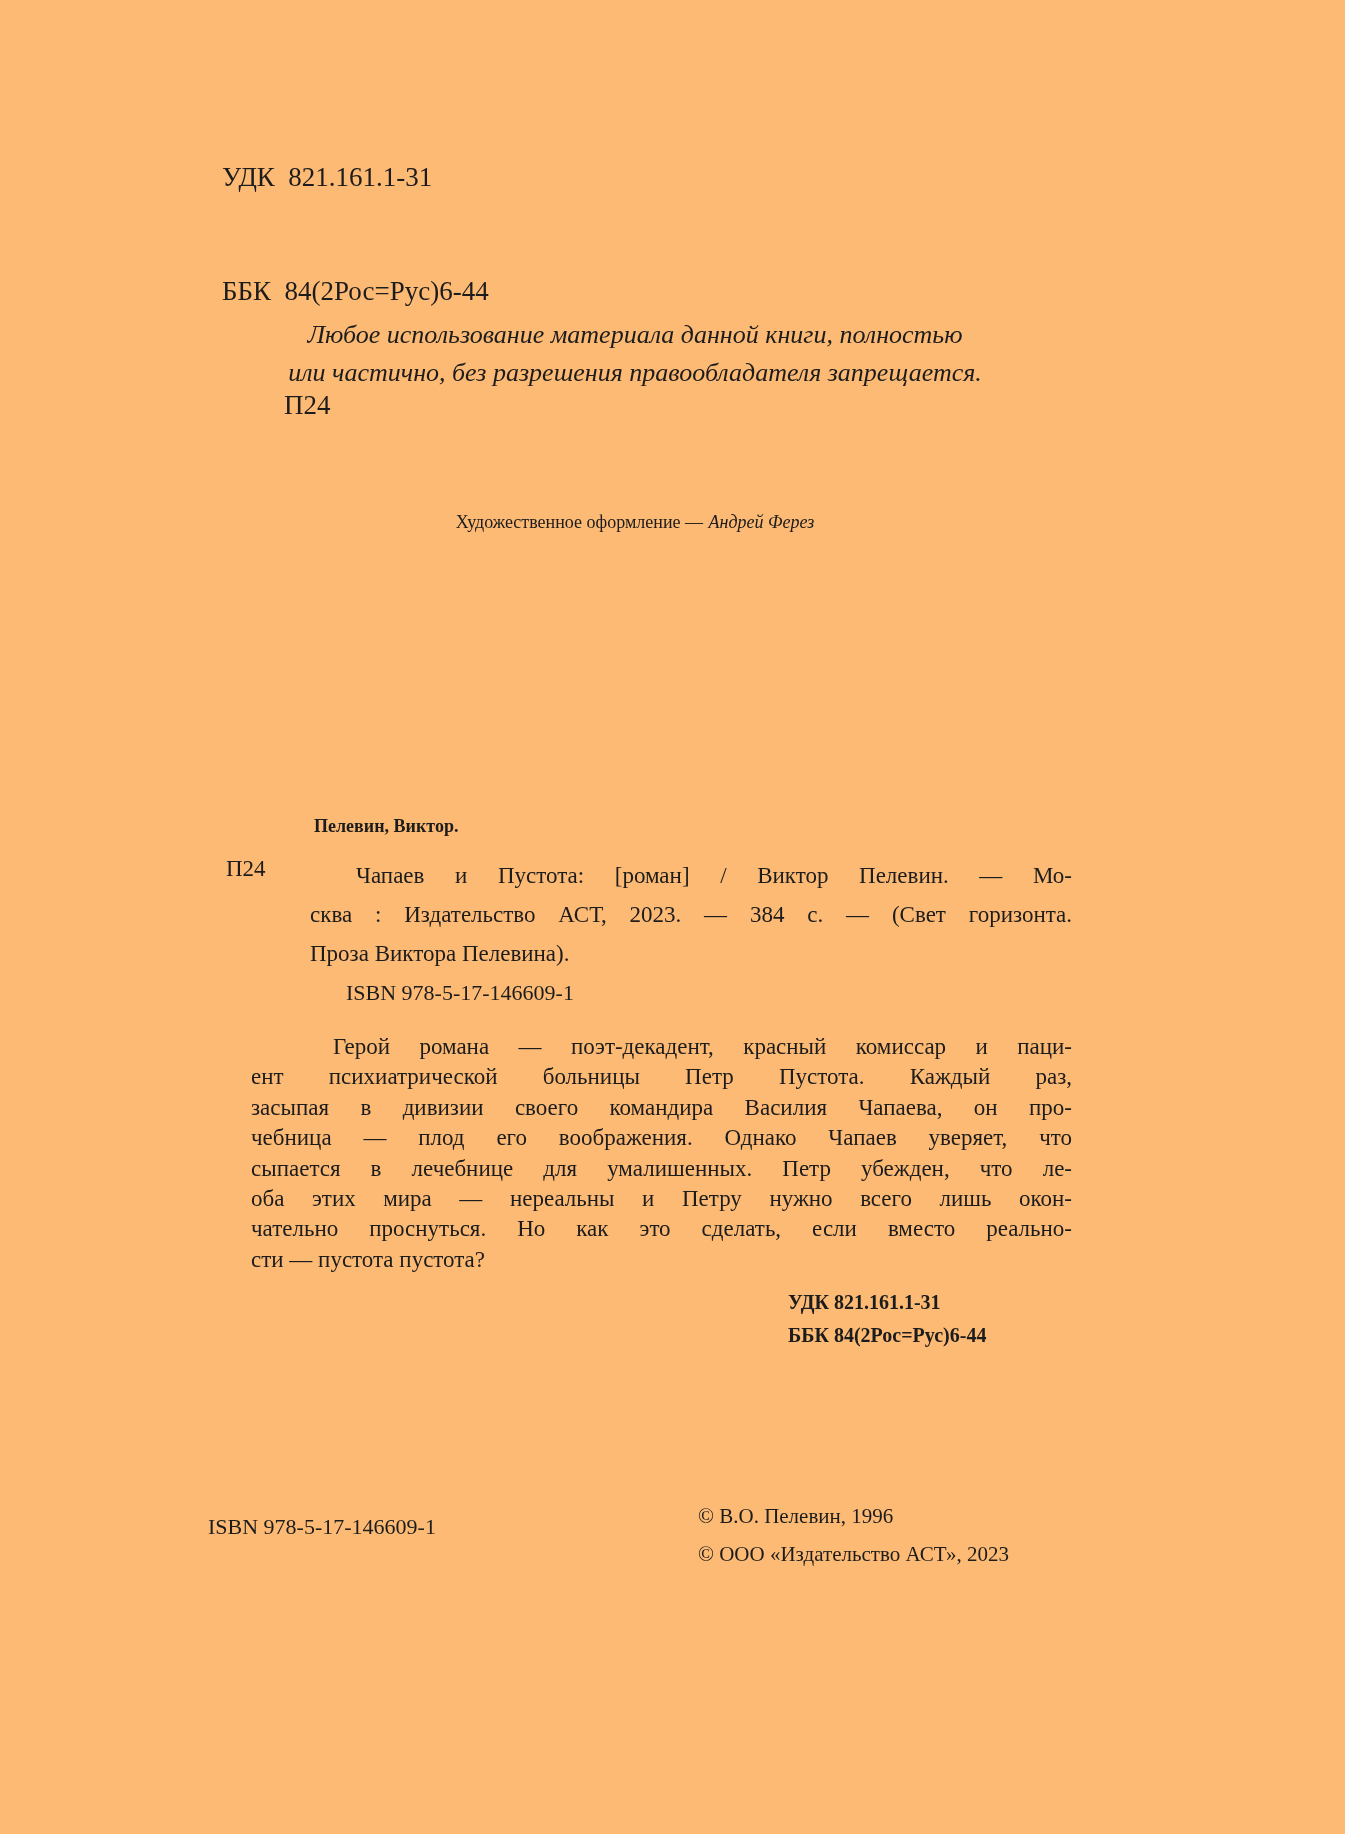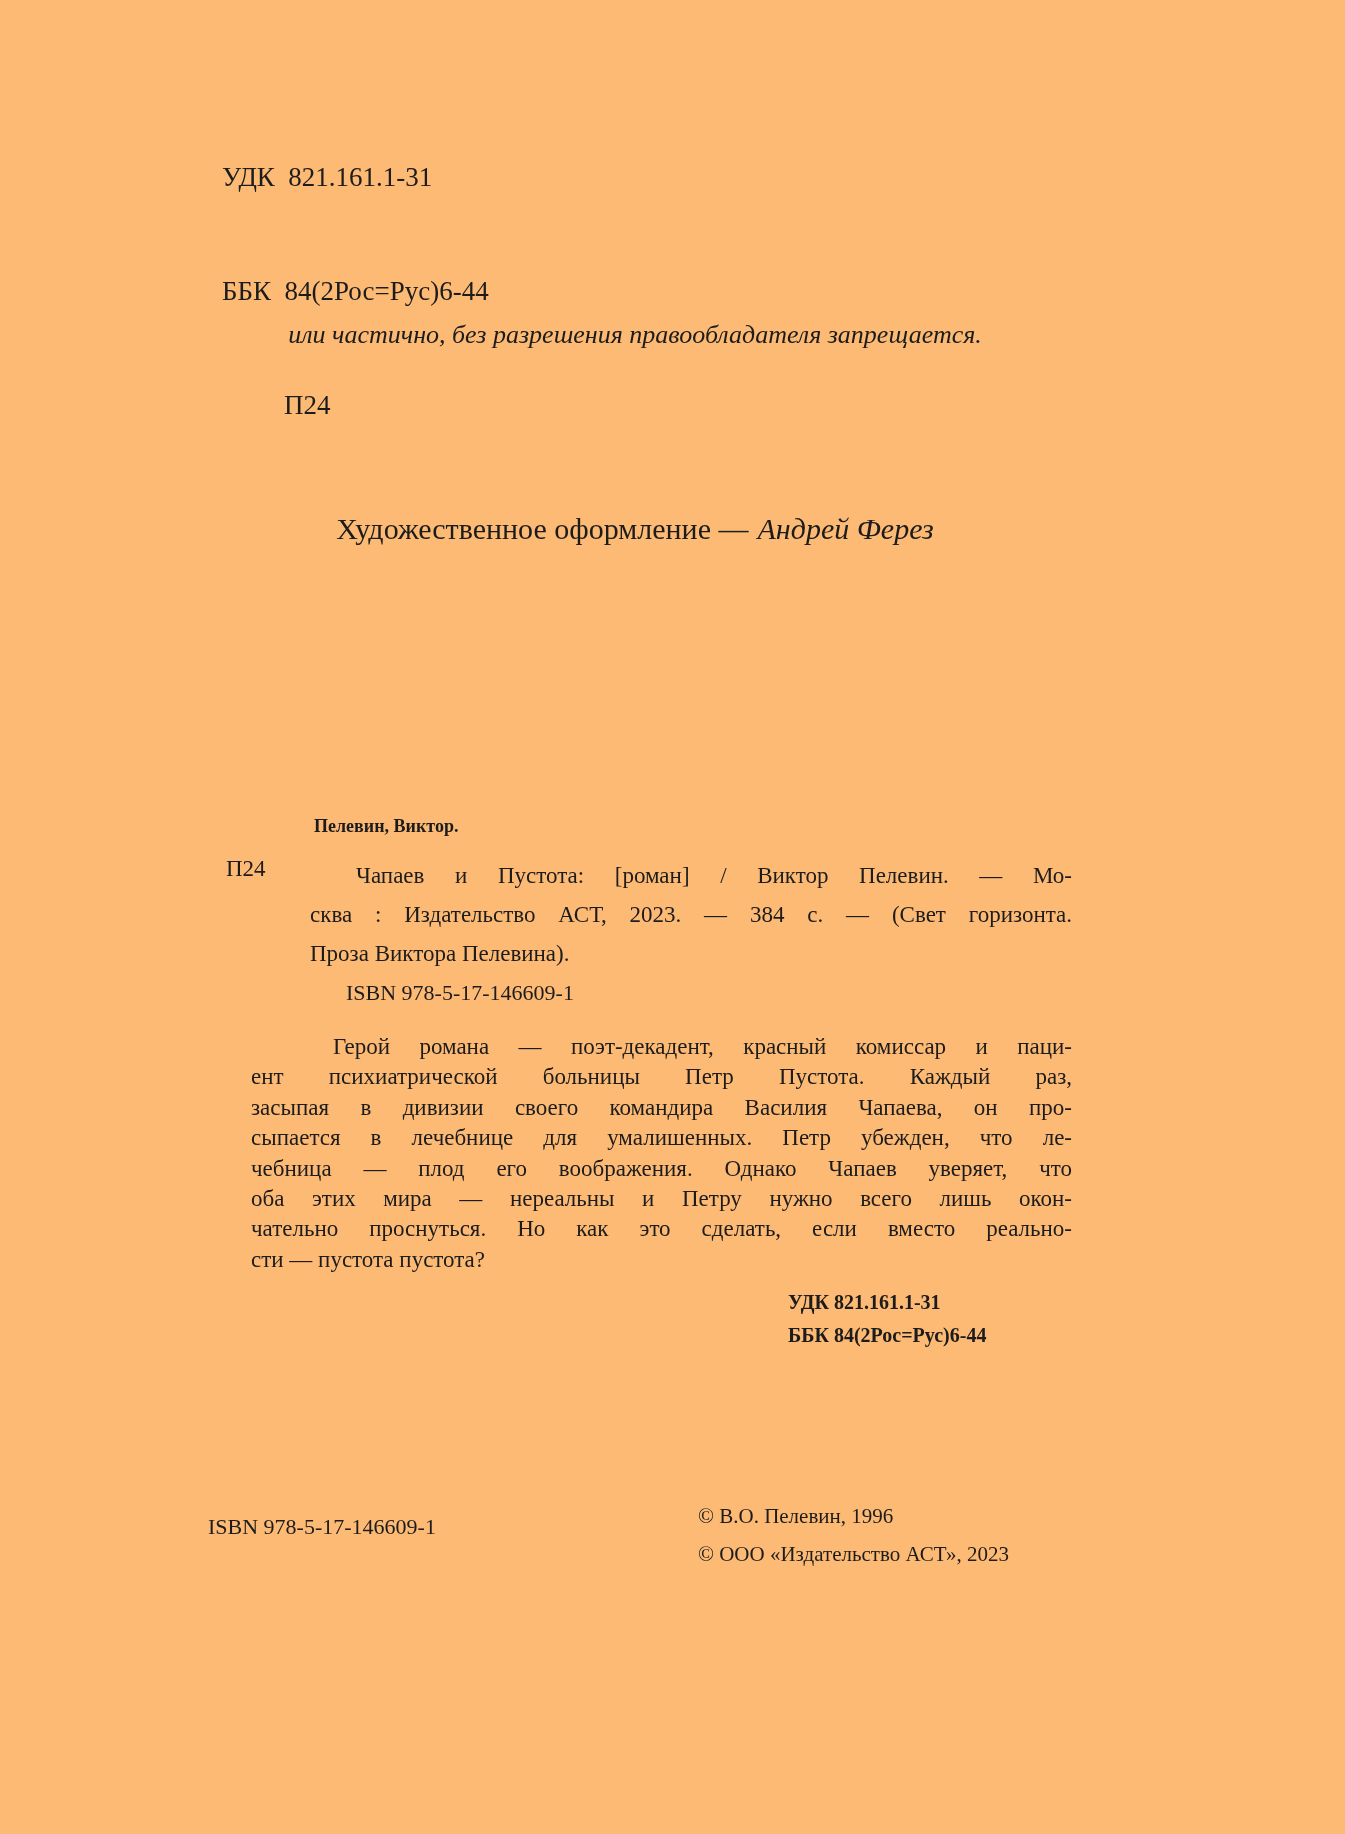--- a/index.html
+++ b/index.html
@@ -35,21 +35,21 @@
     font-style: italic;
     font-size: 26px;
     line-height: 38px;
   }
 
   .design-credit {
     left: 215px;
     top: 512px;
     width: 840px;
     text-align: center;
-    font-size: 30px;
+    font-size: 18px;
   }
   .design-credit .designer { font-style: italic; margin-left: 0.3em; }
 
   .author-heading {
     left: 314px;
     top: 816px;
     font-size: 18px;
     font-weight: bold;
   }
 
@@ -114,20 +114,21 @@
 
 <div class="page">
 
   <div class="abs top-codes pre">
     <div>УДК  821.161.1-31</div>
     <div>ББК  84(2Рос=Рус)6-44</div>
     <div class="sign-line">П24</div>
   </div>
 
   <div class="abs rights-notice">
+    <div>Любое использование материала данной книги, полностью</div>
     <div>или частично, без разрешения правообладателя запрещается.</div>
   </div>
 
   <div class="abs design-credit">
     <span>Художественное оформление —</span><span class="designer">Андрей Ферез</span>
   </div>
 
   <div class="abs author-heading">Пелевин, Виктор.</div>
 
   <div class="abs card-sign">П24</div>
@@ -137,22 +138,22 @@
     <div class="jline">сква : Издательство АСТ, 2023. — 384 с. — (Свет горизонта.</div>
     <div>Проза Виктора Пелевина).</div>
   </div>
 
   <div class="abs card-isbn">ISBN 978-5-17-146609-1</div>
 
   <div class="abs annotation">
     <div class="line1 jline">Герой романа — поэт-декадент, красный комиссар и паци-</div>
     <div class="jline">ент психиатрической больницы Петр Пустота. Каждый раз,</div>
     <div class="jline">засыпая в дивизии своего командира Василия Чапаева, он про-</div>
+    <div class="jline">чебница — плод его воображения. Однако Чапаев уверяет, что</div>
     <div class="jline">сыпается в лечебнице для умалишенных. Петр убежден, что ле-</div>
-    <div class="jline">чебница — плод его воображения. Однако Чапаев уверяет, что</div>
     <div class="jline">оба этих мира — нереальны и Петру нужно всего лишь окон-</div>
     <div class="jline">чательно проснуться. Но как это сделать, если вместо реально-</div>
     <div>сти — пустота пустота?</div>
   </div>
 
   <div class="abs card-codes">
     <div>УДК 821.161.1-31</div>
     <div>ББК 84(2Рос=Рус)6-44</div>
   </div>
 

